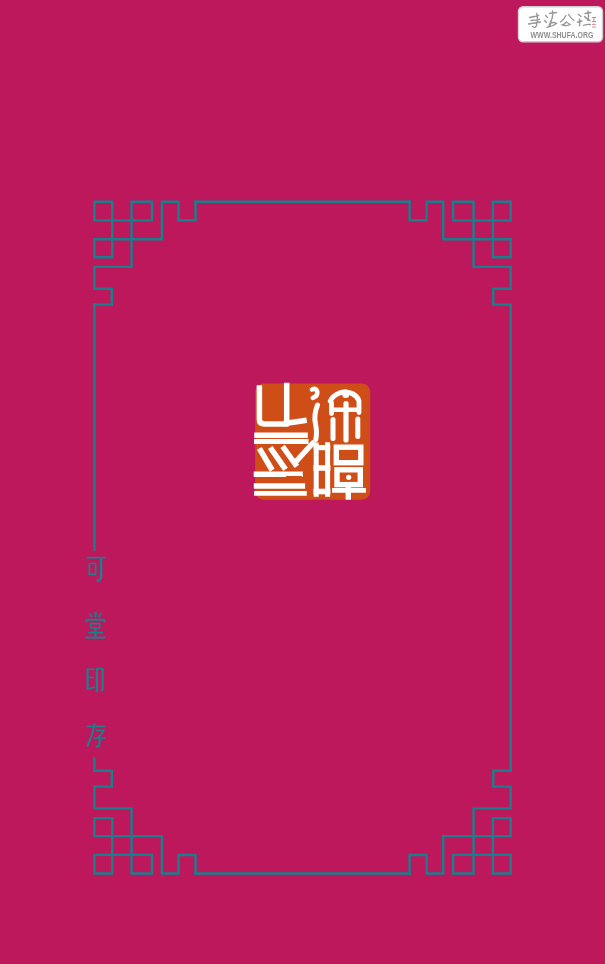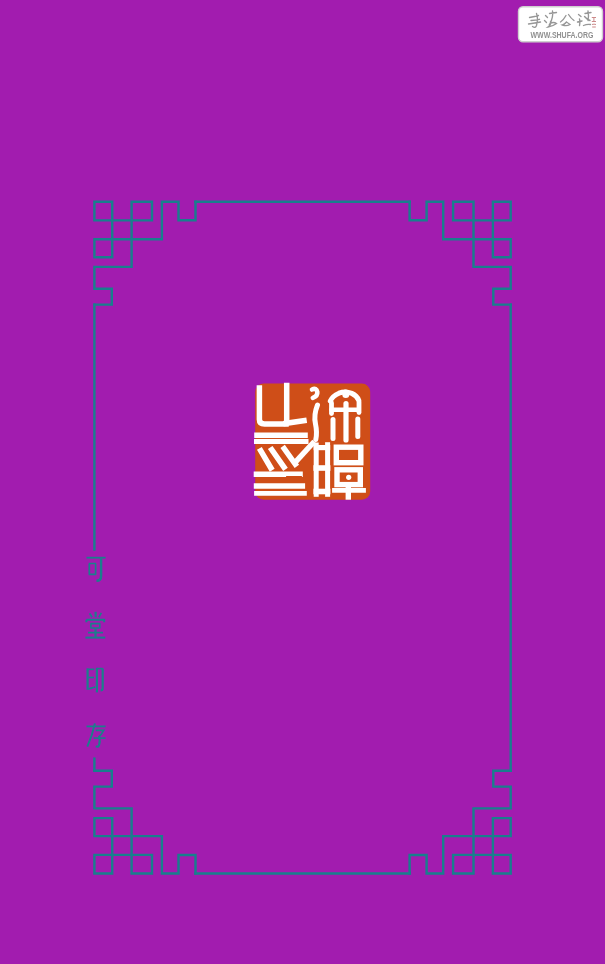--- a/index.html
+++ b/index.html
@@ -1,16 +1,16 @@
 <!DOCTYPE html>
 <html><head>
 <meta charset="utf-8">
 <style>
   html,body{margin:0;padding:0;background:#ffffff;}
-  .page{position:relative;width:605px;height:964px;background:#a21caf;overflow:hidden;
+  .page{position:relative;width:605px;height:964px;background:#be185d;overflow:hidden;
         font-family:"Liberation Sans", sans-serif;}
   svg{position:absolute;left:0;top:0;}
 </style>
 </head>
 <body>
 <div class="page">
 <svg width="605" height="964" viewBox="0 0 605 964">
 
   <defs>
     <path id="corner" fill="none" d="

